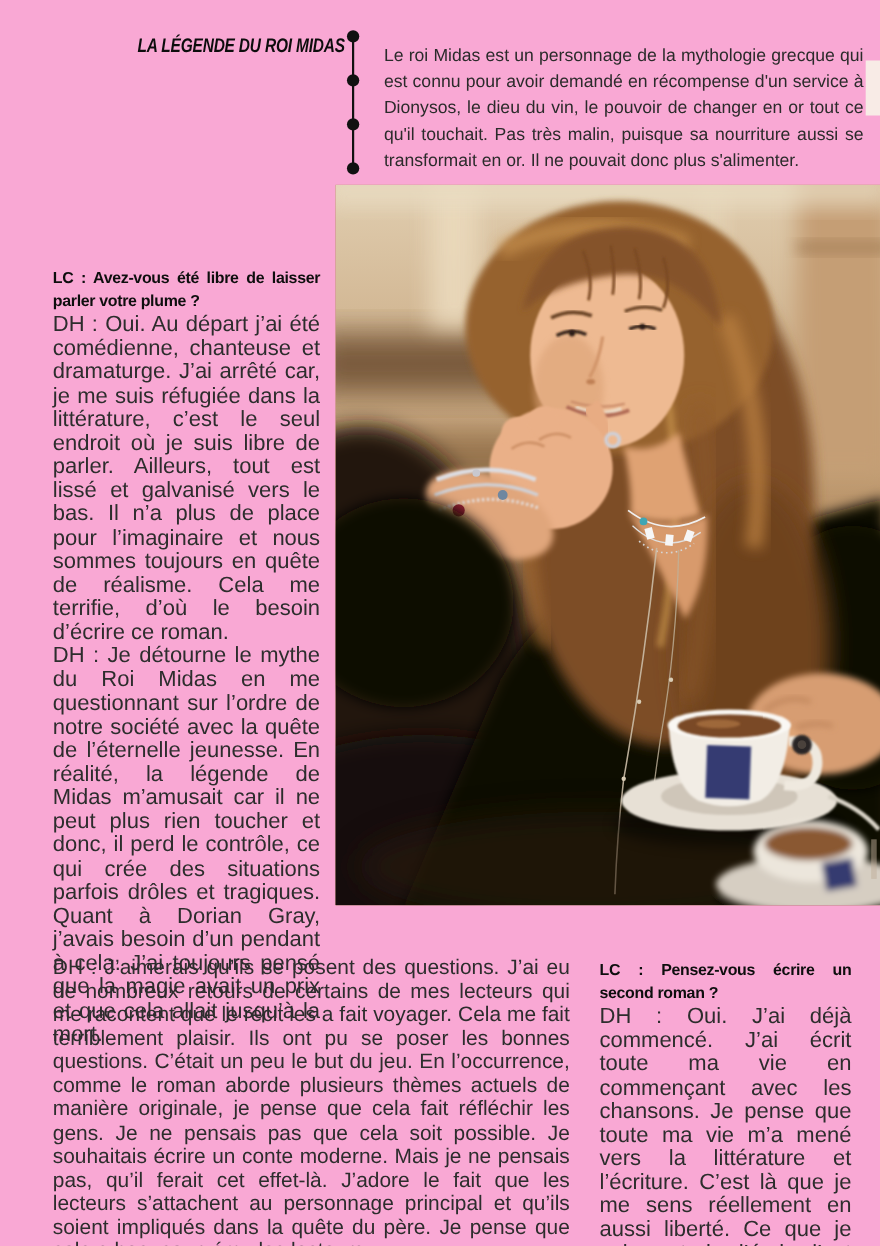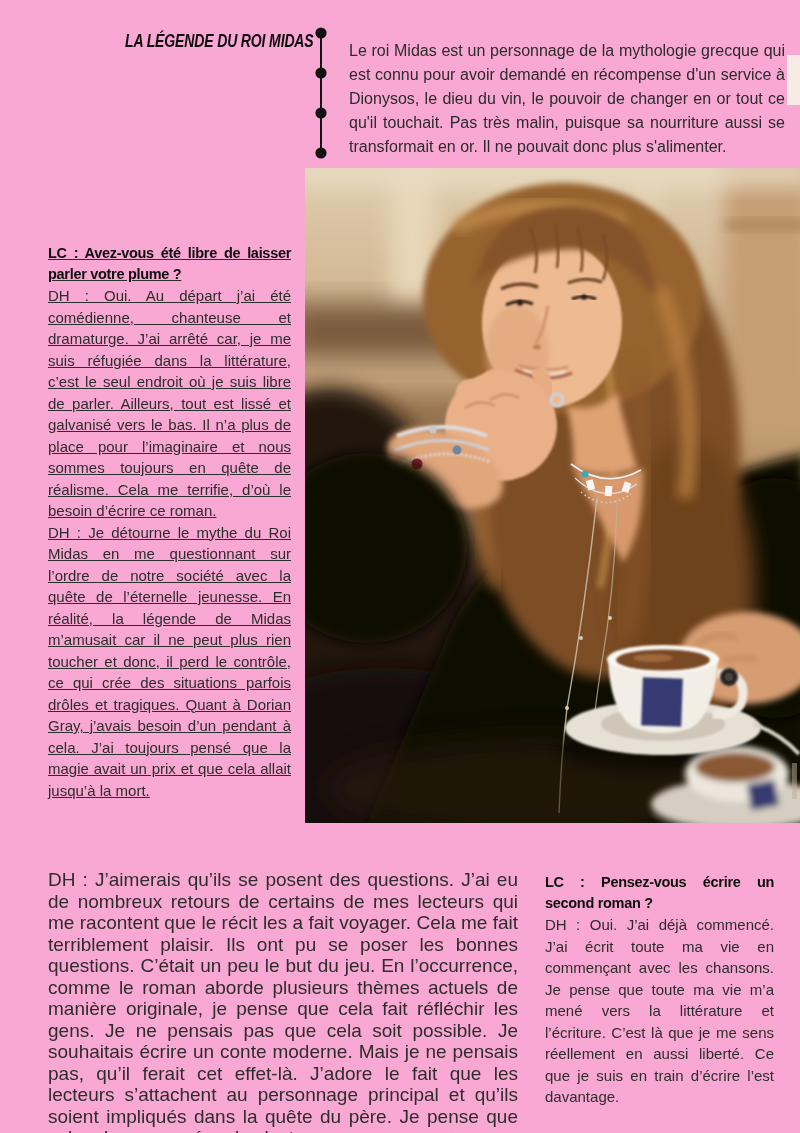--- a/index.html
+++ b/index.html
@@ -26,32 +26,32 @@
     position:absolute;right:0;top:55px;width:13px;height:50px;
     background:#f8ebe6;
   }
 
   .photo{
     position:absolute;left:305px;top:168px;width:495px;height:655px;
     overflow:hidden;background:#b99067;
   }
 
   .col{position:absolute;}
-  .col-left{left:48px;top:243px;width:243px;text-decoration:underline;}
+  .col-left{left:48px;top:243px;width:243px;}
   .col-bl{left:48px;top:869px;width:470px;}
   .col-br{left:545px;top:872px;width:229px;}
 
   .q{
     margin:0;padding:0;font-weight:bold;color:#0e0e0e;
     font-size:14.5px;line-height:21px;letter-spacing:-0.3px;
     text-align:justify;
   }
   .col-bl .q{font-size:15px;}
   .a{
-    margin:0;padding:0;font-size:15px;line-height:21.5px;
+    margin:0;padding:0;font-size:20px;line-height:21.5px;
     text-align:justify;color:#2d2d2d;
   }
   .col-bl .a{font-size:19px;}
   .gap{margin-top:23px;}
 </style>
 </head>
 <body>
 
 <div class="page">
 

